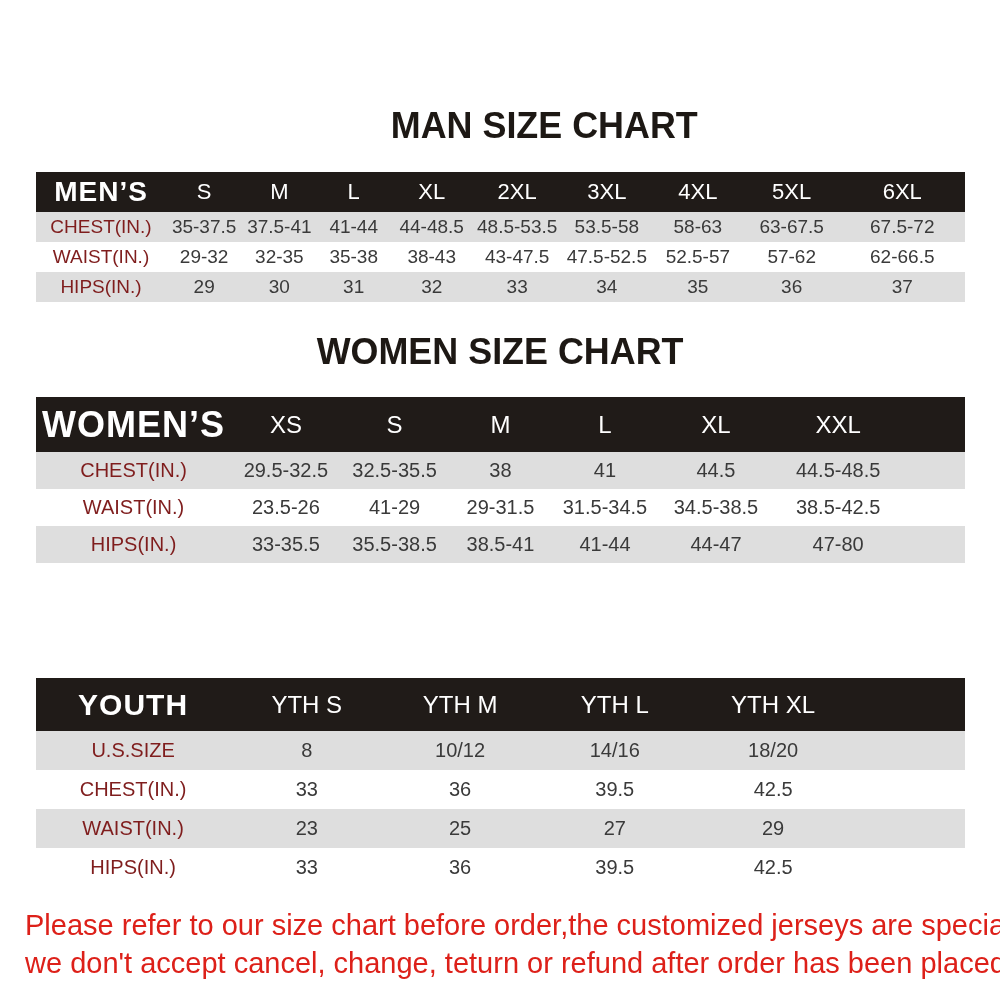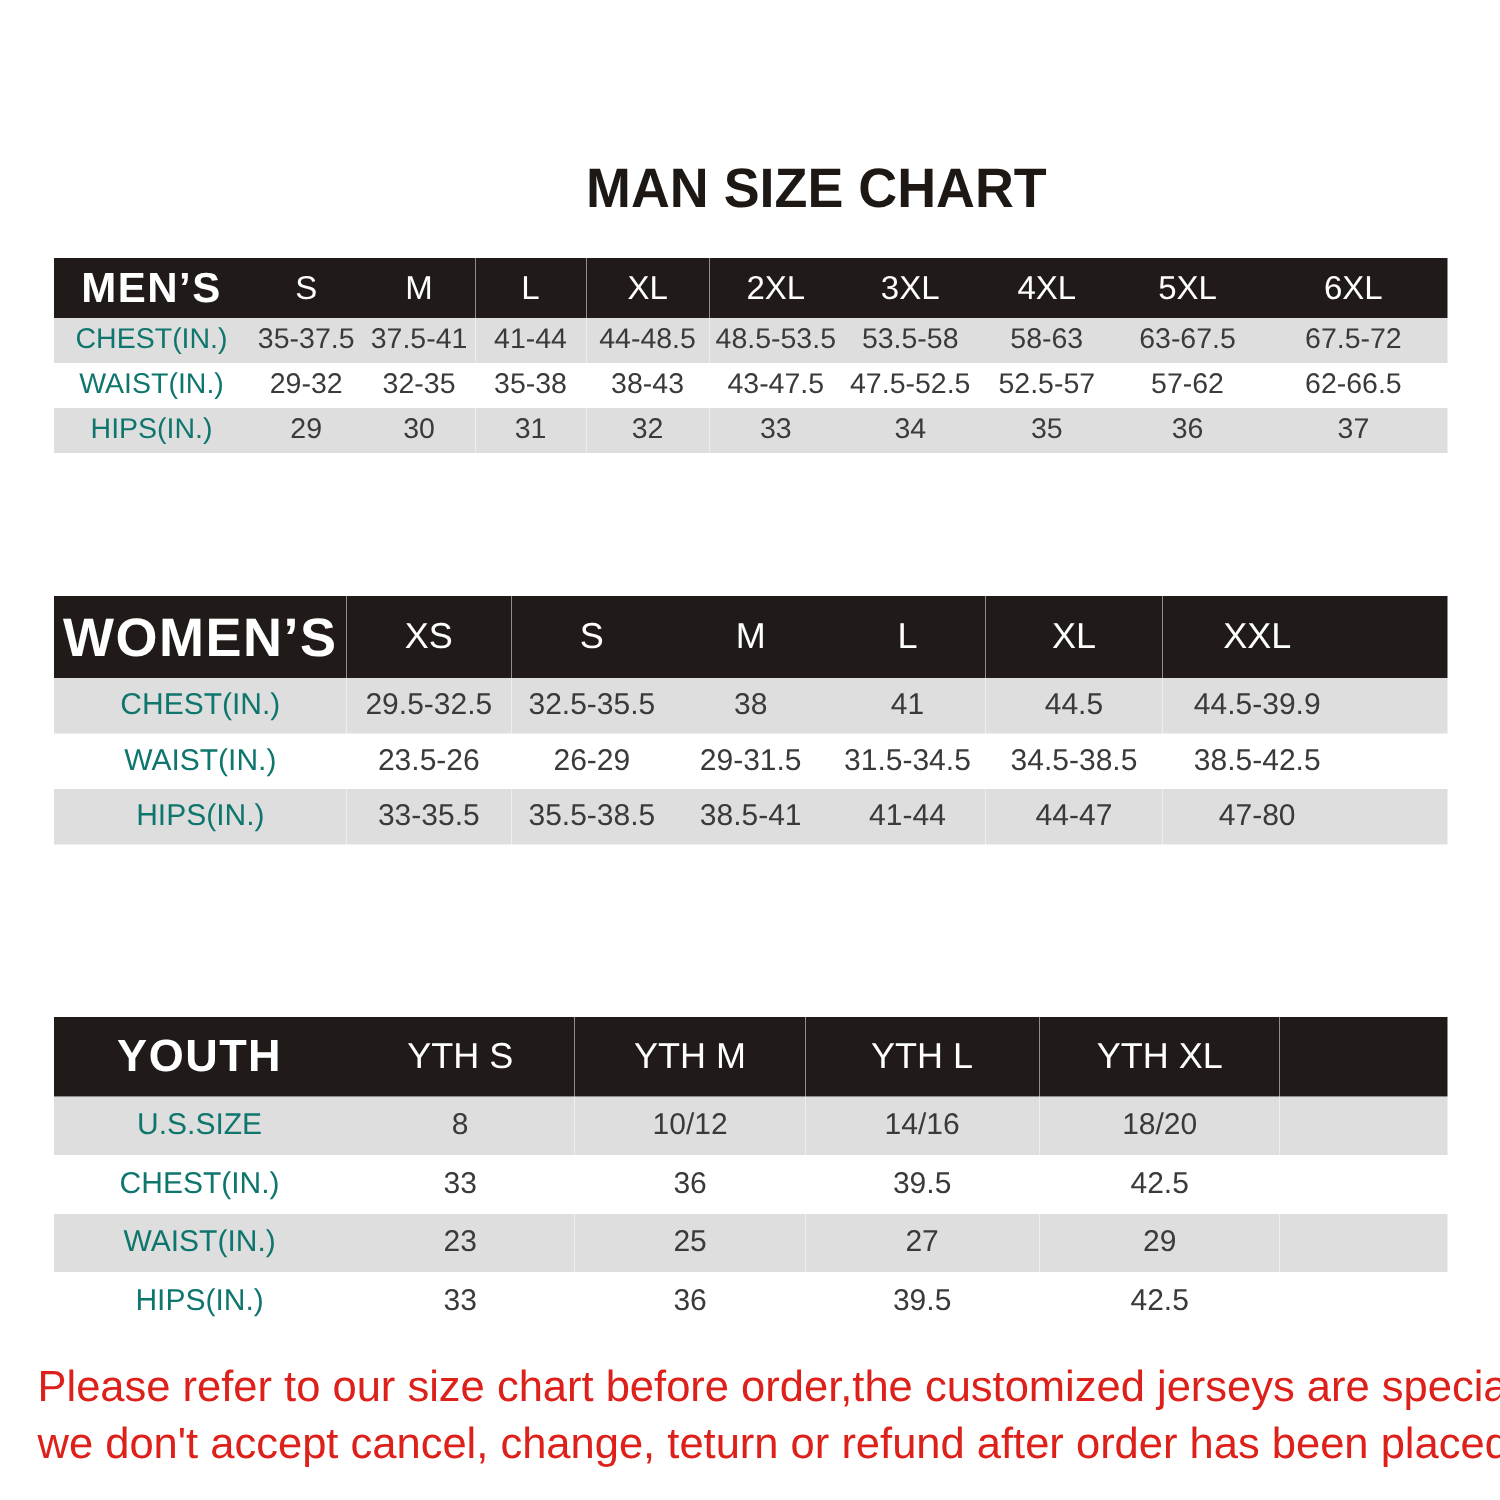--- a/index.html
+++ b/index.html
@@ -53,21 +53,21 @@
     text-align: center; vertical-align: middle;
     white-space: nowrap; overflow: hidden;
     padding: 0;
   }
   table.size-table thead tr { background: #201b18; border-radius: 10px; }
   table.size-table thead th { color: #ffffff; font-weight: normal; }
   table.size-table thead th.corner { font-weight: bold; letter-spacing: 1px; }
 
   tr.row-gray  { background: #dedede; }
   tr.row-white { background: #ffffff; }
-  td.row-label { color: #0f766e; }
+  td.row-label { color: #7f1d1d; }
   td.value     { color: #3a3a3a; }
 
   
   #men-table thead tr { height: 40px; }
   #men-table tbody tr { height: 30px; }
   #men-table thead th { font-size: 22px; }
   #men-table thead th.corner { font-size: 28px; }
   #men-table td { font-size: 19px; }
 
   
@@ -163,20 +163,23 @@
         <td class="value">32</td>
         <td class="value">33</td>
         <td class="value">34</td>
         <td class="value">35</td>
         <td class="value">36</td>
         <td class="value">37</td>
       </tr>
     </tbody>
   </table>
 
+  <div class="section-heading" id="women-heading">
+    <span>WOMEN SIZE CHART</span>
+  </div>
 
   <table class="size-table" id="women-table">
     <colgroup>
       <col style="width:21%">
         <col style="width:11.8%">
         <col style="width:11.6%">
         <col style="width:11.2%">
       <col style="width:11.3%">
         <col style="width:12.6%">
         <col style="width:13.7%">
@@ -195,27 +198,27 @@
       </tr>
     </thead>
     <tbody>
       <tr class="row-gray">
         <td class="row-label">CHEST(IN.)</td>
         <td class="value">29.5-32.5</td>
         <td class="value">32.5-35.5</td>
         <td class="value">38</td>
         <td class="value">41</td>
         <td class="value">44.5</td>
-        <td class="value">44.5-39.9</td>
+        <td class="value">44.5-48.5</td>
         <td></td>
       </tr>
       <tr class="row-white">
         <td class="row-label">WAIST(IN.)</td>
         <td class="value">23.5-26</td>
-        <td class="value">26-29</td>
+        <td class="value">41-29</td>
         <td class="value">29-31.5</td>
         <td class="value">31.5-34.5</td>
         <td class="value">34.5-38.5</td>
         <td class="value">38.5-42.5</td>
         <td></td>
       </tr>
       <tr class="row-gray">
         <td class="row-label">HIPS(IN.)</td>
         <td class="value">33-35.5</td>
         <td class="value">35.5-38.5</td>

